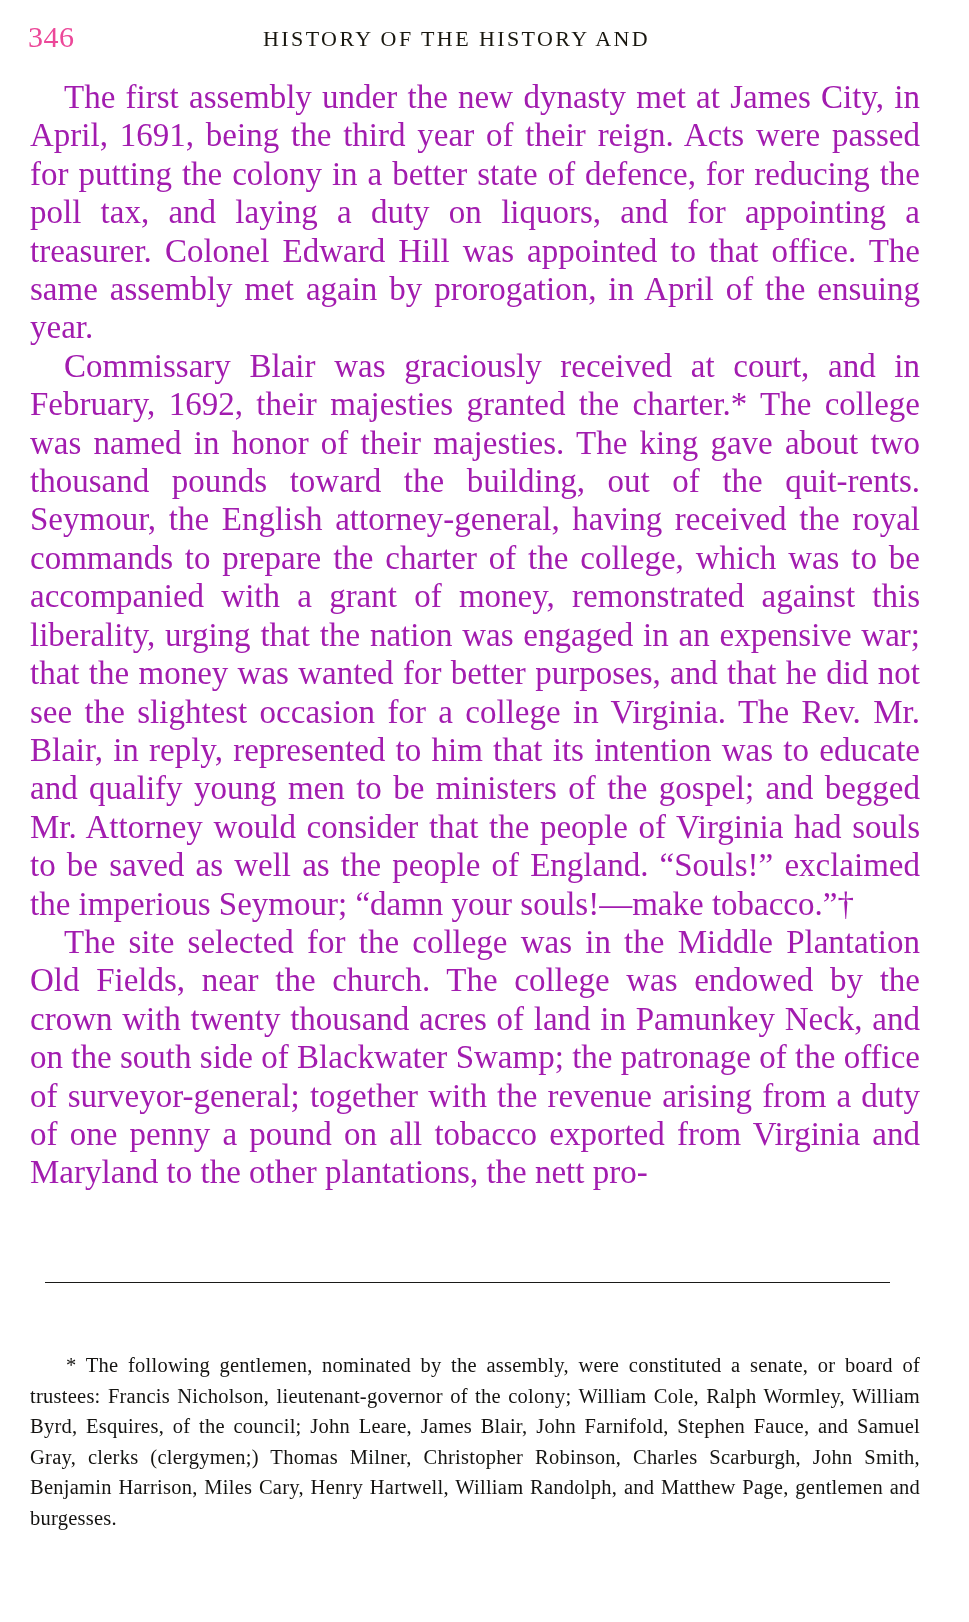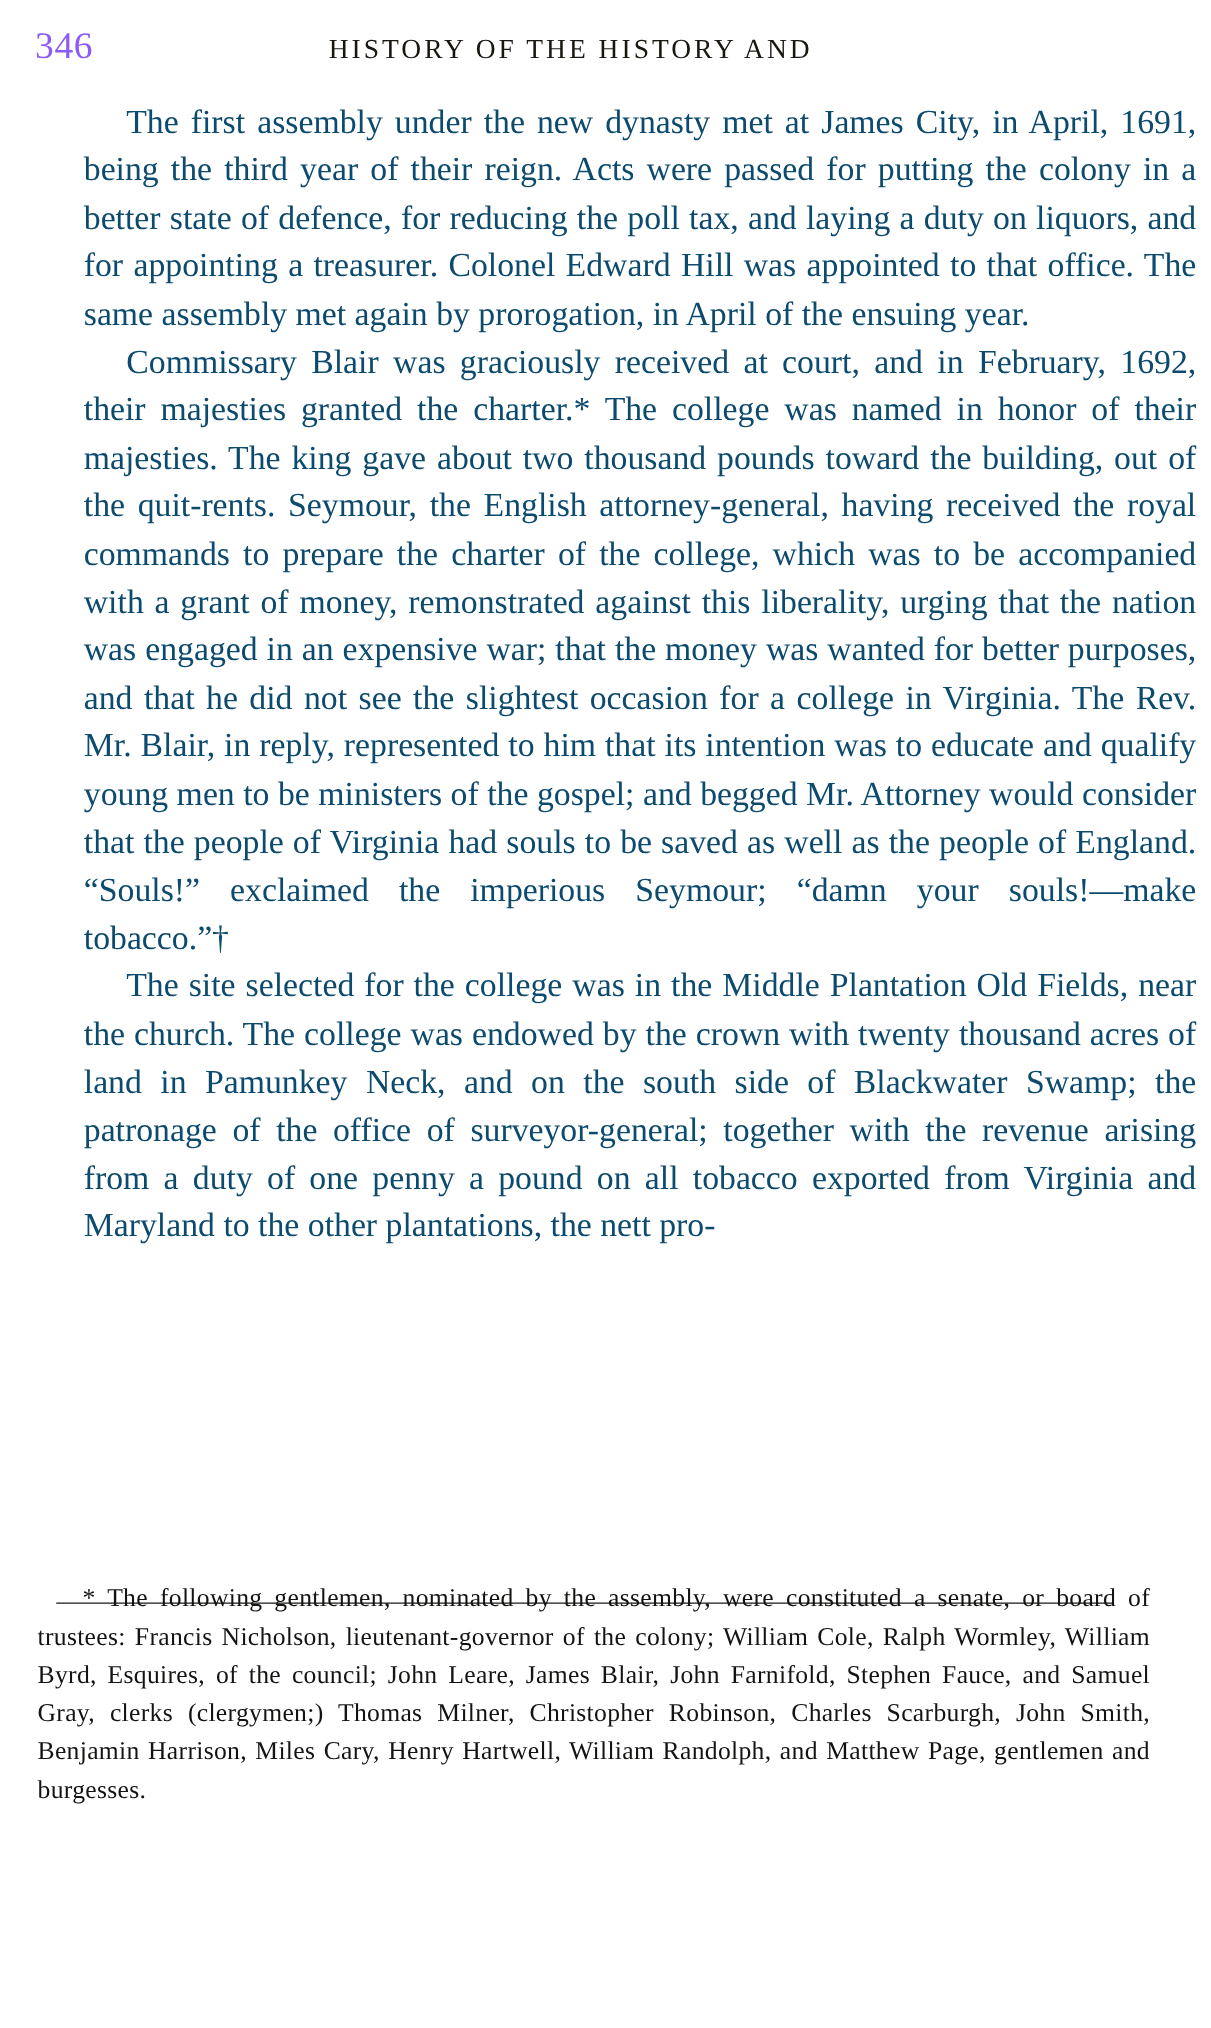--- a/index.html
+++ b/index.html
@@ -30,61 +30,60 @@
     left: 28px;
     right: 40px;
     height: 40px;
   }
   .folio {
     position: absolute;
     left: 0;
     top: 0;
     font-size: 30px;
     letter-spacing: 0.5px;
-    color: #8b5cf6;
+    color: #ec4899;
   }
   .running-head {
     position: absolute;
     left: 235px;
     top: 6px;
     font-size: 22px;
     letter-spacing: 2.4px;
     color: #19170f;
     white-space: nowrap;
   }
   .body-text {
     position: absolute;
     top: 78px;
     left: 30px;
     width: 890px;
-    font-size: 27px;
+    font-size: 33px;
     line-height: 38.4px;
-    color: #0c4a6e;
-    margin-left: 37px;
+    color: #a21caf;
   }
   .body-text p {
     margin: 0;
     text-align: justify;
     text-justify: inter-word;
     text-indent: 34px;
   }
   .body-text p:last-child {
     
   }
   .rule {
     position: absolute;
     left: 45px;
     top: 1282px;
     width: 845px;
     height: 1px;
     background: #1a1a18;
   }
   .footnotes {
     position: absolute;
-    top: 1264px;
+    top: 1350px;
     left: 30px;
     width: 890px;
     font-size: 20.5px;
     line-height: 30.5px;
     color: #141311;
     letter-spacing: 0.25px;
   }
   .footnotes p {
     margin: 0;
     text-align: justify;

